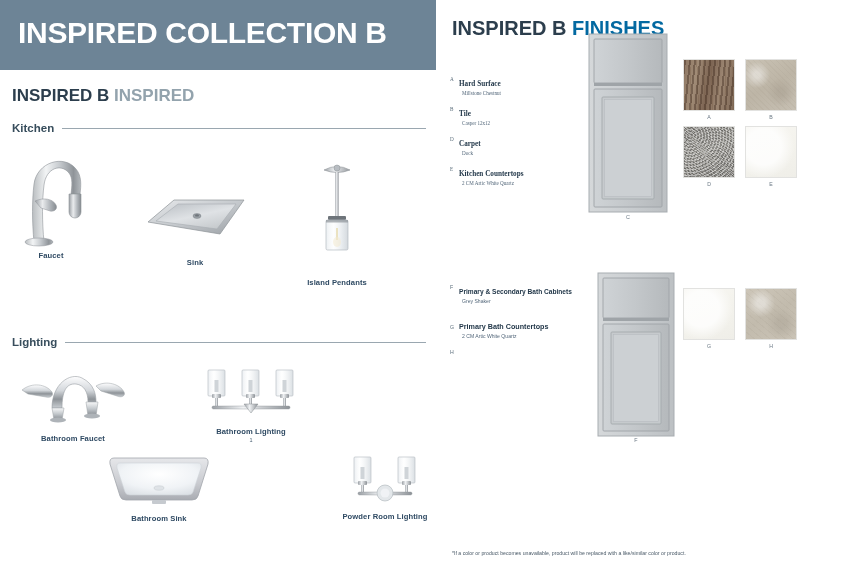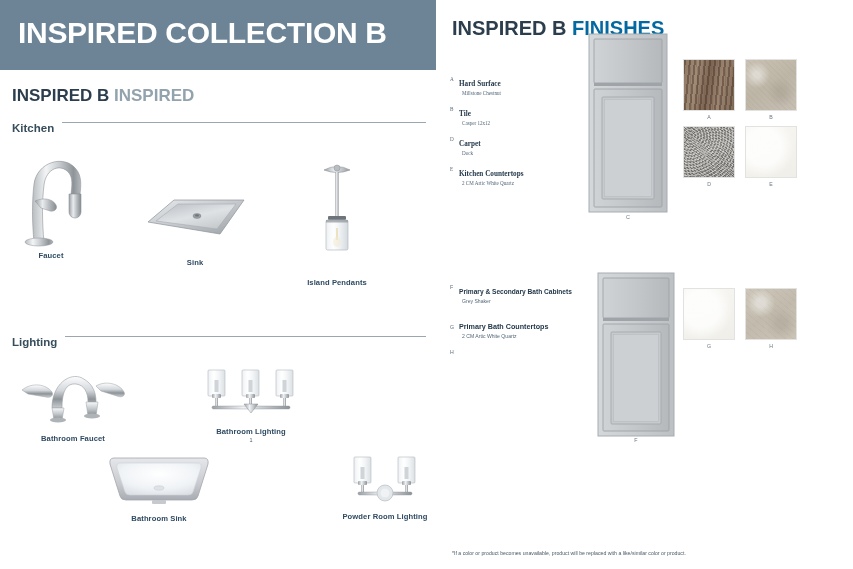--- a/index.html
+++ b/index.html
@@ -22,21 +22,21 @@
     color: #ffffff; font-size: 30px; font-weight: 700; letter-spacing: -0.3px;
     white-space: nowrap;
   }
   .sub-title {
     position: absolute; left: 12px; top: 86px;
     font-size: 17px; font-weight: 700; white-space: nowrap;
   }
   .sub-title .dark { color: #2c3e4d; }
   .sub-title .light { color: #93a3ad; font-weight: 600; }
 
-  .sect-head { position: absolute; display: flex; align-items: flex-start; width: 414px; }
+  .sect-head { position: absolute; display: flex; align-items: center; width: 414px; }
   .sect-head .label {
     font-size: 11.5px; font-weight: 700; color: #374d5c; white-space: nowrap;
     padding-right: 8px;
   }
   .sect-head .rule { flex: 1; height: 1px; background: #9aa7b0; }
 
   .fixture { position: absolute; text-align: center; }
   .fixture .cap {
     font-size: 7.6px; font-weight: 700; color: #2f4a63; white-space: nowrap;
     letter-spacing: .1px;

